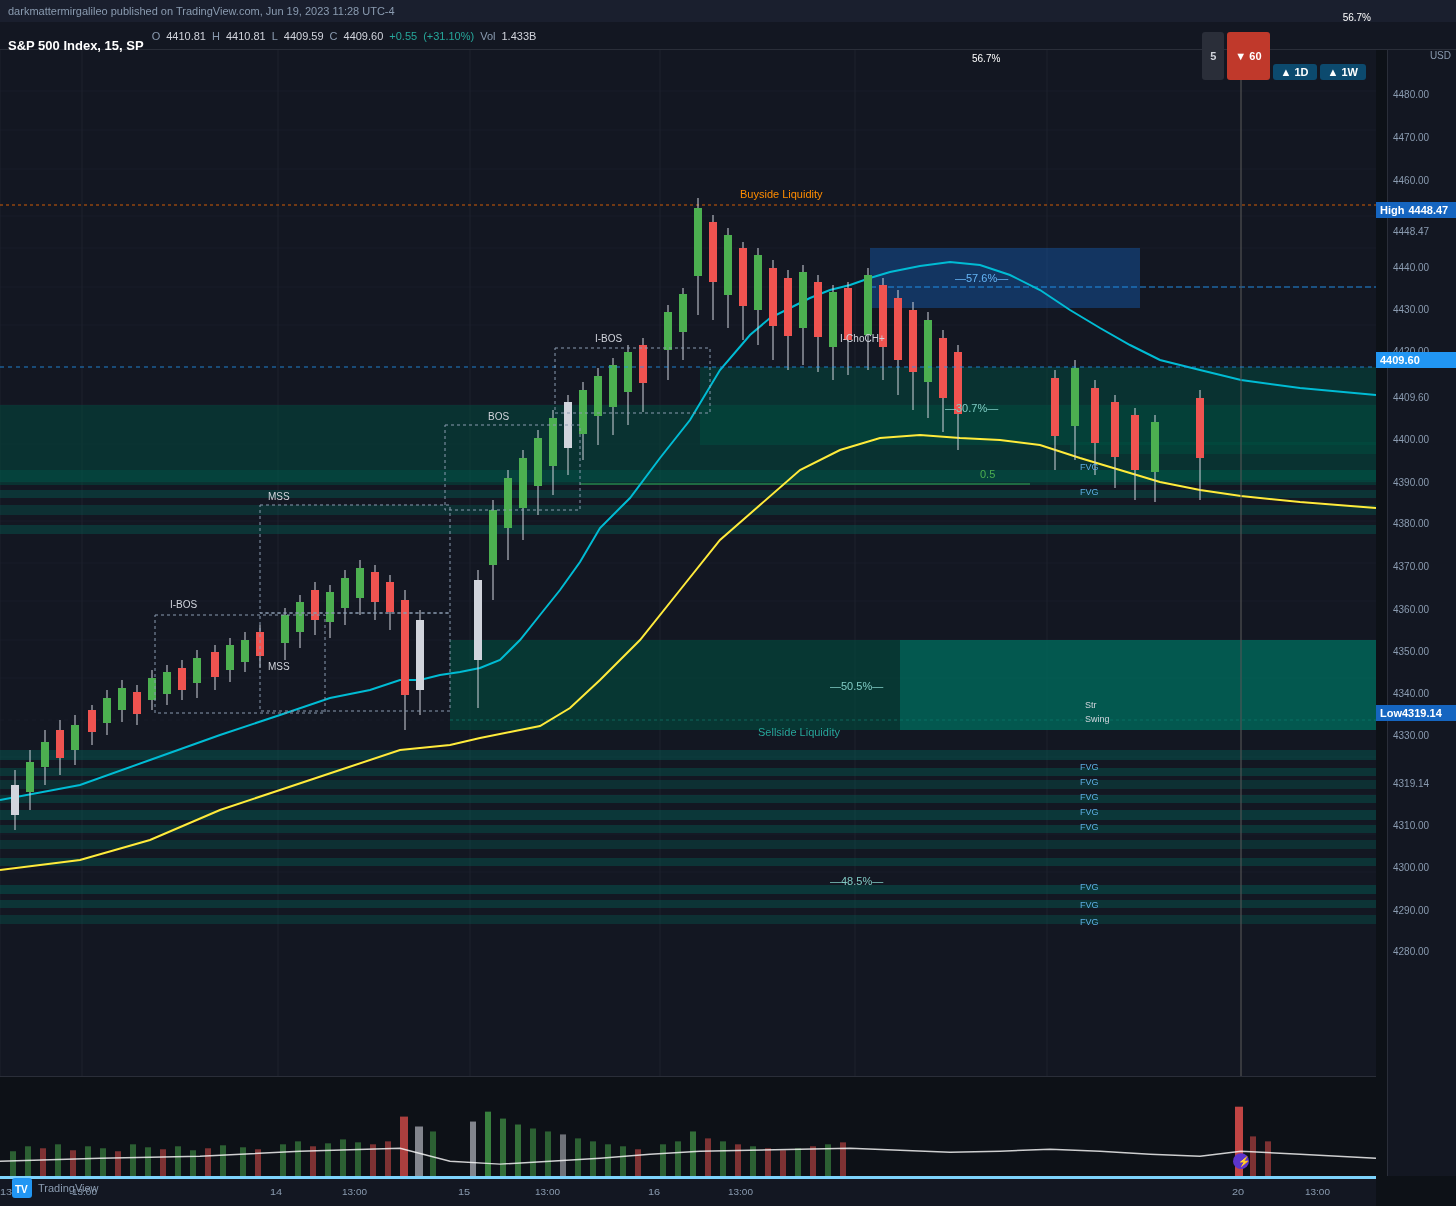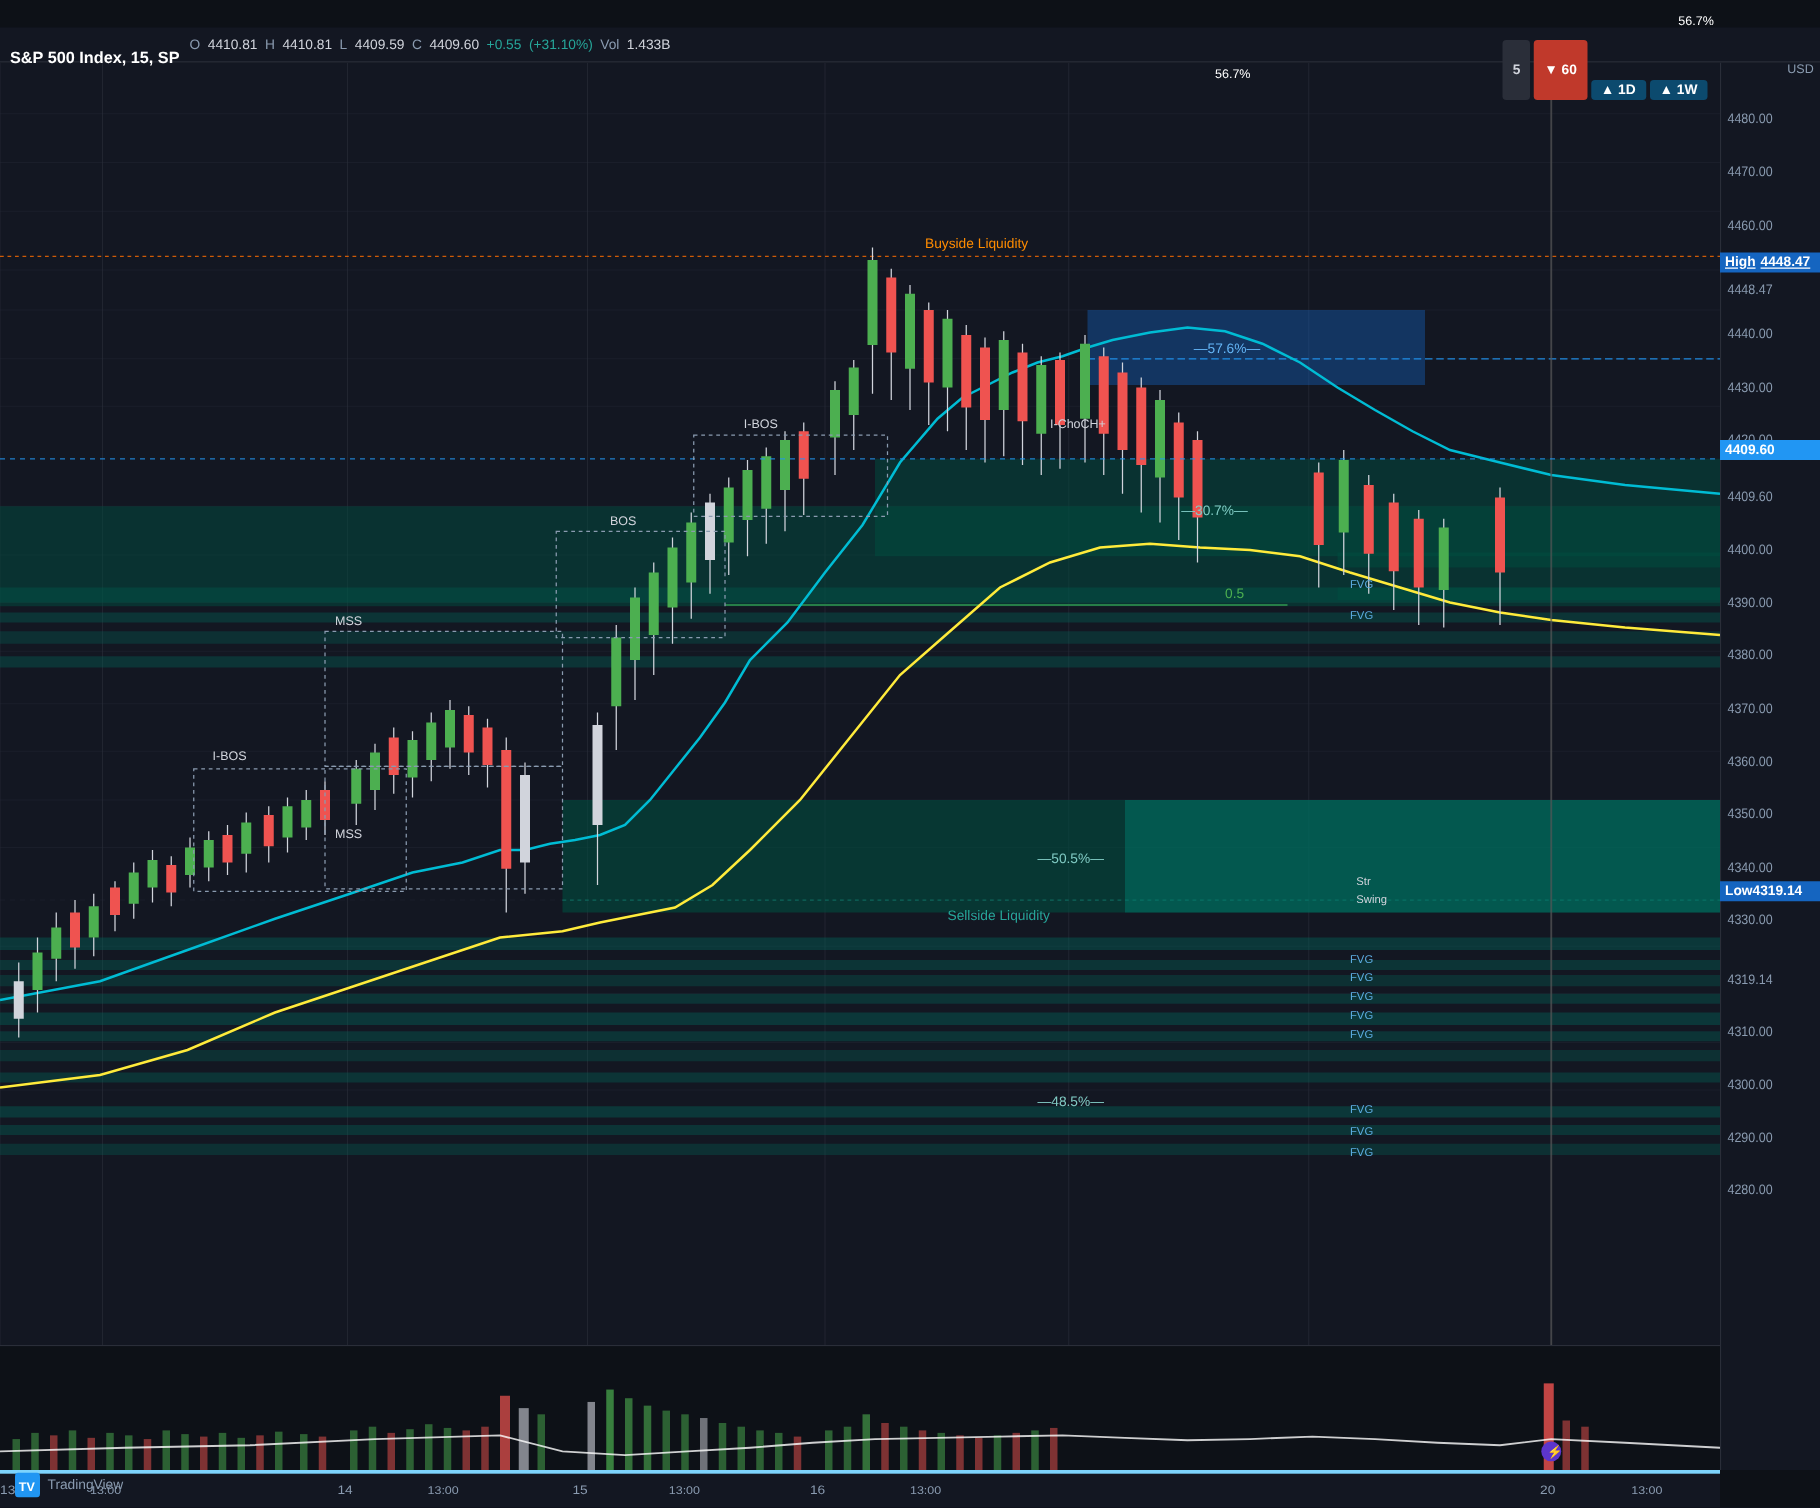--- a/index.html
+++ b/index.html
@@ -81,21 +81,21 @@
       border: none;
     }
     .tf-btn-neutral { background: #2a2e39; color: #d1d4dc; }
     .tf-btn-red { background: #c0392b; color: #fff; }
     .tf-btn-green { background: #0c4a6e; color: #fff; margin-top: 32px; }
 
     
     #price-axis {
       position: absolute;
       top: 50px; right: 0;
-      width: 80px;
+      width: 69px;
       bottom: 30px;
       background: #131722;
       border-left: 1px solid #2a2e39;
       z-index: 5;
     }
 
     
     #chart-area {
       position: absolute;
       top: 50px; left: 0;
@@ -144,21 +144,20 @@
       background: #1565c0;
       color: #fff;
       font-size: 11px;
       font-weight: bold;
       padding: 2px 4px;
       display: flex;
       align-items: center;
       gap: 4px;
       z-index: 15;
       white-space: nowrap;
-      text-decoration: underline;
     }
     .price-label-low {
       position: absolute;
       right: 0;
       background: #1565c0;
       color: #fff;
       font-size: 11px;
       font-weight: bold;
       padding: 2px 4px;
       display: flex;
@@ -194,20 +193,23 @@
       color: #fff;
       font-size: 10px;
       z-index: 20;
     }
   </style>
 </head>
 <body>
 
 <div id="chart-container">
 
+  <div id="header">
+    <span id="header-text">darkmattermirgalileo published on TradingView.com, Jun 19, 2023 11:28 UTC-4</span>
+  </div>
 
   <div id="instrument-bar">
     <span id="instrument-name">S&amp;P 500 Index, 15, SP</span>
     <div id="ohlcv">
       <span>O</span>
       <span class="ohlcv-val">4410.81</span>
       <span>H</span>
       <span class="ohlcv-val">4410.81</span>
       <span>L</span>
       <span class="ohlcv-val">4409.59</span>

